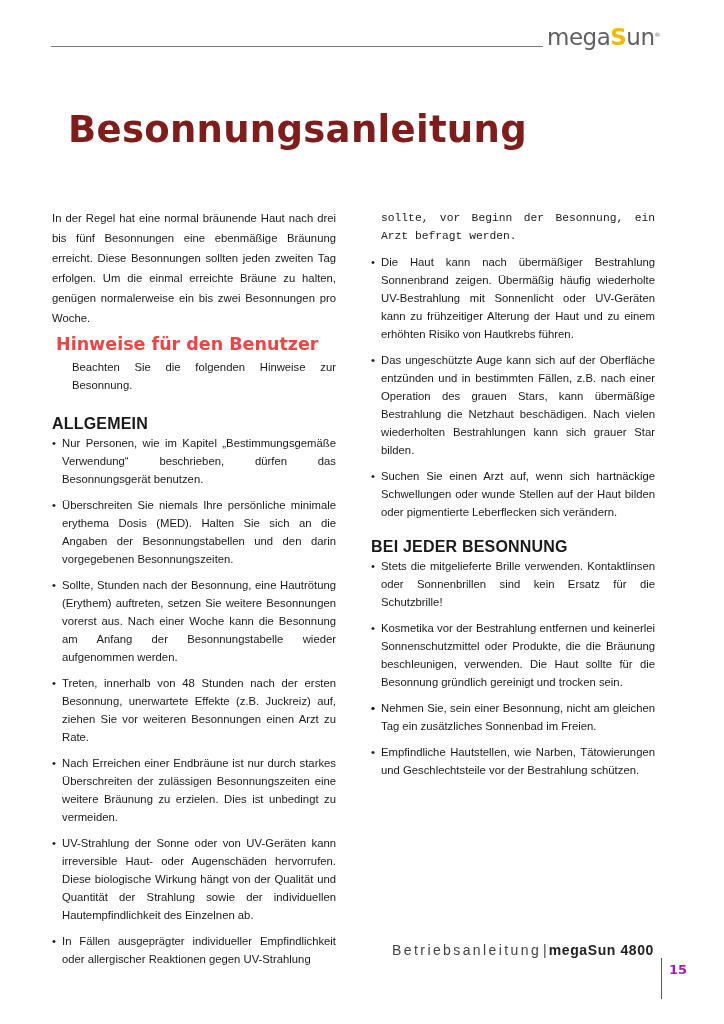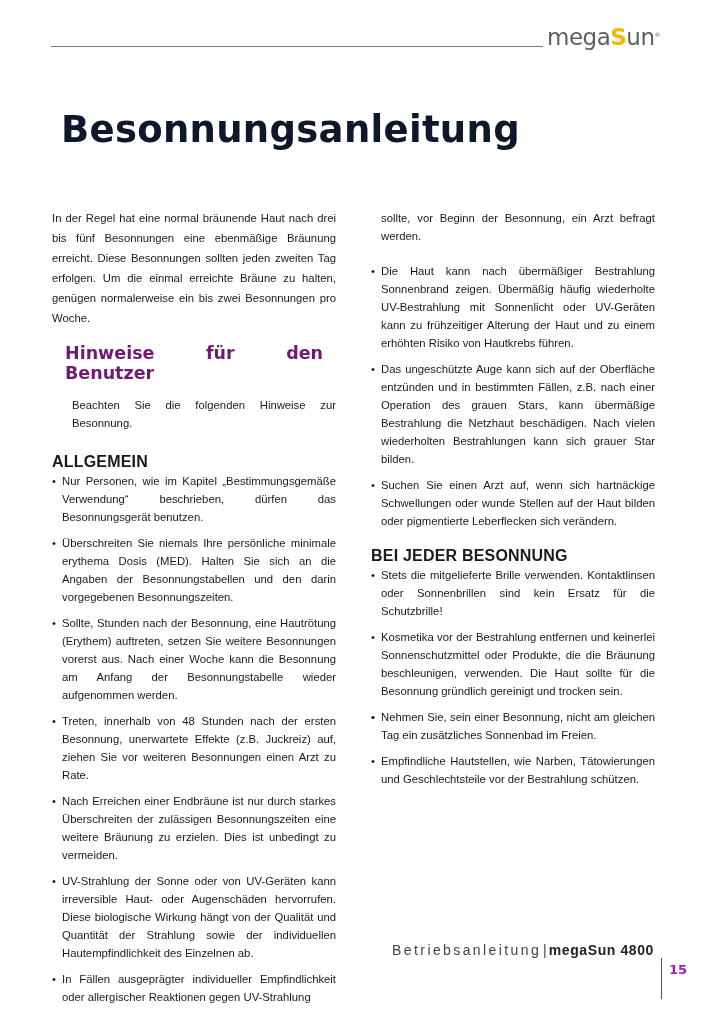--- a/index.html
+++ b/index.html
@@ -3,34 +3,34 @@
   <meta charset="utf-8">
   <style>
     html, body { margin: 0; padding: 0; background: #ffffff; }
     body { width: 724px; height: 1024px; position: relative; overflow: hidden;
            font-family: "Liberation Sans", sans-serif; color: #1a1a1a; }
     .header-rule { position: absolute; left: 51px; top: 46px; width: 492px; height: 1px; background: #7a7a7a; }
     .logo { position: absolute; left: 547px; top: 22px; font-family: "DejaVu Sans", sans-serif;
             font-size: 23px; letter-spacing: -0.5px; color: #5e5f63; line-height: 30px; }
     .logo .accent { color: #f5b800; font-weight: bold; }
     .logo sup { font-size: 6px; vertical-align: top; position: relative; top: -2px; }
-    .page-title { position: absolute; left: 61px; top: 108px; margin: 0; font-family: "DejaVu Sans", sans-serif;
-                  font-weight: bold; font-size: 37px; color: #0f172a; letter-spacing: 0.3px; }
+    .page-title { position: absolute; left: 68px; top: 108px; margin: 0; font-family: "DejaVu Sans", sans-serif;
+                  font-weight: bold; font-size: 37px; color: #7f1d1d; letter-spacing: 0.3px; }
     .col { position: absolute; top: 208px; width: 284px; font-size: 11.3px; line-height: 20px; text-align: justify; }
     .col-left { left: 52px; }
     .col-right { left: 371px; top: 209px; }
     p { margin: 0; }
     .intro { }
-    .section-heading { font-family: "DejaVu Sans", sans-serif; font-weight: bold; color: #701a75;
-                       font-size: 17.5px; line-height: 20px; margin: 13px; padding-top: 2px; }
+    .section-heading { font-family: "DejaVu Sans", sans-serif; font-weight: bold; color: #ef4444;
+                       font-size: 17.5px; line-height: 20px; margin: 4px; padding-top: 2px; }
     .subheading { font-weight: bold; font-size: 16px; margin: 20px 0 0 0; line-height: 20px; letter-spacing: 0.2px; }
     ul { list-style: none; padding: 0; margin: 0; }
     li { position: relative; padding-left: 10px; margin-bottom: 8px; line-height: 18px; }
     li .bullet { position: absolute; left: 0; top: 0; }
-    .cont { line-height: 18px; margin-bottom: 17px; padding-left: 10px; }
+    .cont { line-height: 18px; margin-bottom: 8px; padding-left: 10px; font-family: Liberation Mono, monospace; }
     .gap-top { margin-top: 16px; }
     .footer-text { position: absolute; right: 70px; top: 942px; font-size: 14px; color: #444; letter-spacing: 2.4px; }
     .footer-text .brand { font-weight: bold; letter-spacing: 0.6px; color: #222; }
     .footer-text .sep { letter-spacing: 0; margin: 0 2px; }
     .footer-vline { position: absolute; left: 661px; top: 958px; width: 1px; height: 41px; background: #555; }
     .page-number { position: absolute; left: 669px; top: 962px; font-family: "DejaVu Sans", sans-serif;
                    font-weight: bold; font-size: 13px; color: #a21caf; }
   </style>
 </head>
 <body>

